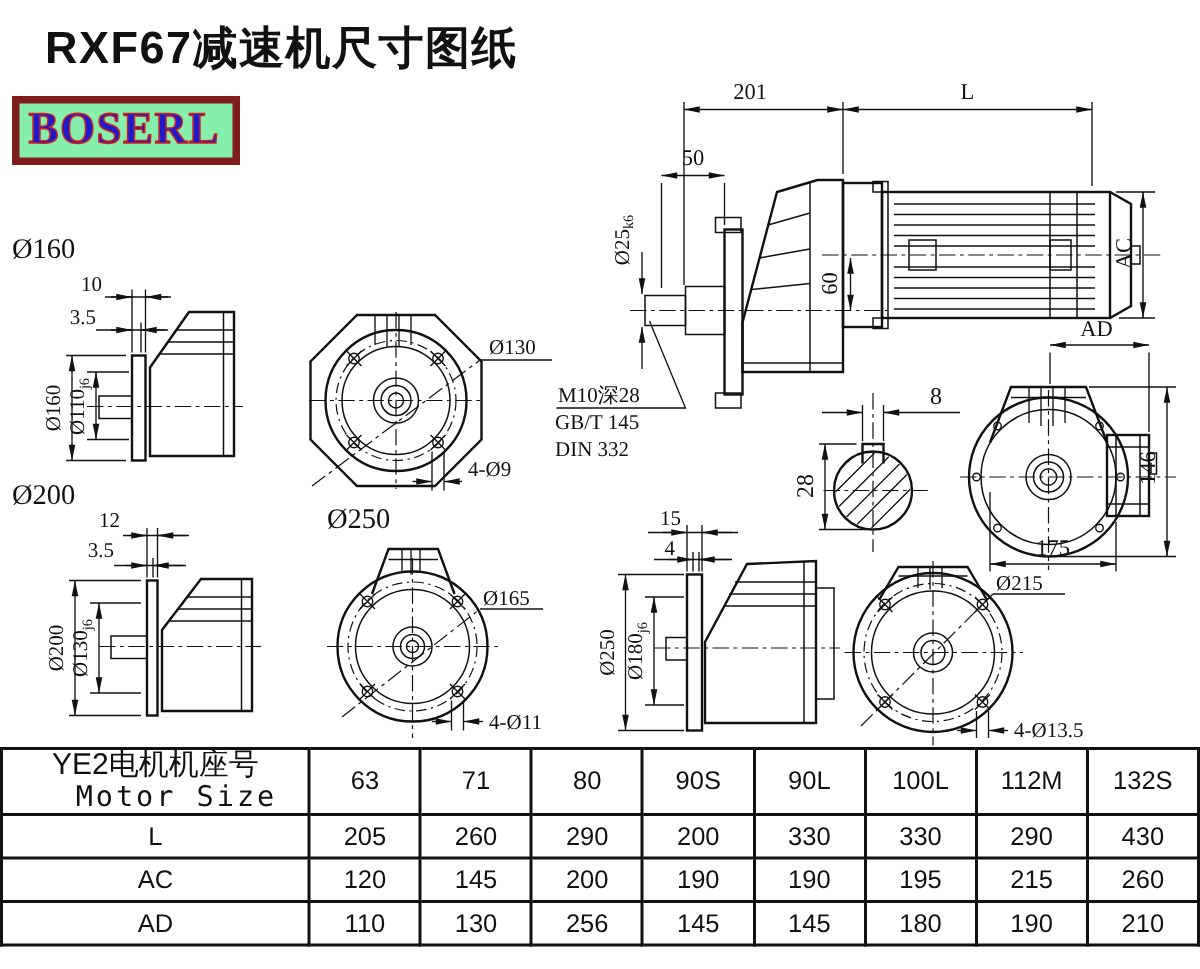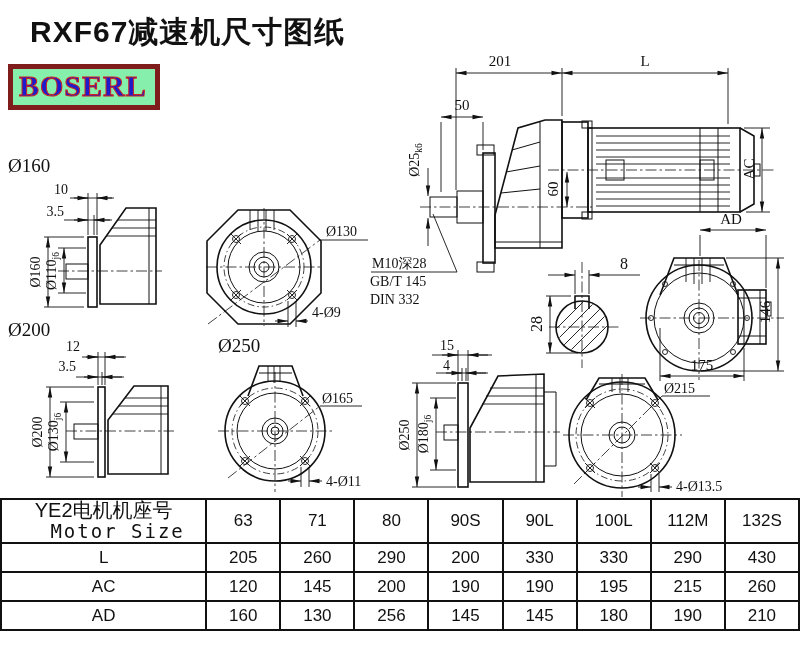--- a/index.html
+++ b/index.html
@@ -423,21 +423,21 @@
       <td>145</td>
       <td>200</td>
       <td>190</td>
       <td>190</td>
       <td>195</td>
       <td>215</td>
       <td>260</td>
     </tr>
     <tr style="height:29px">
       <td>AD</td>
-      <td>160</td>
+      <td>110</td>
       <td>130</td>
       <td>256</td>
       <td>145</td>
       <td>145</td>
       <td>180</td>
       <td>190</td>
       <td>210</td>
     </tr>
   </tbody>
     </table>

